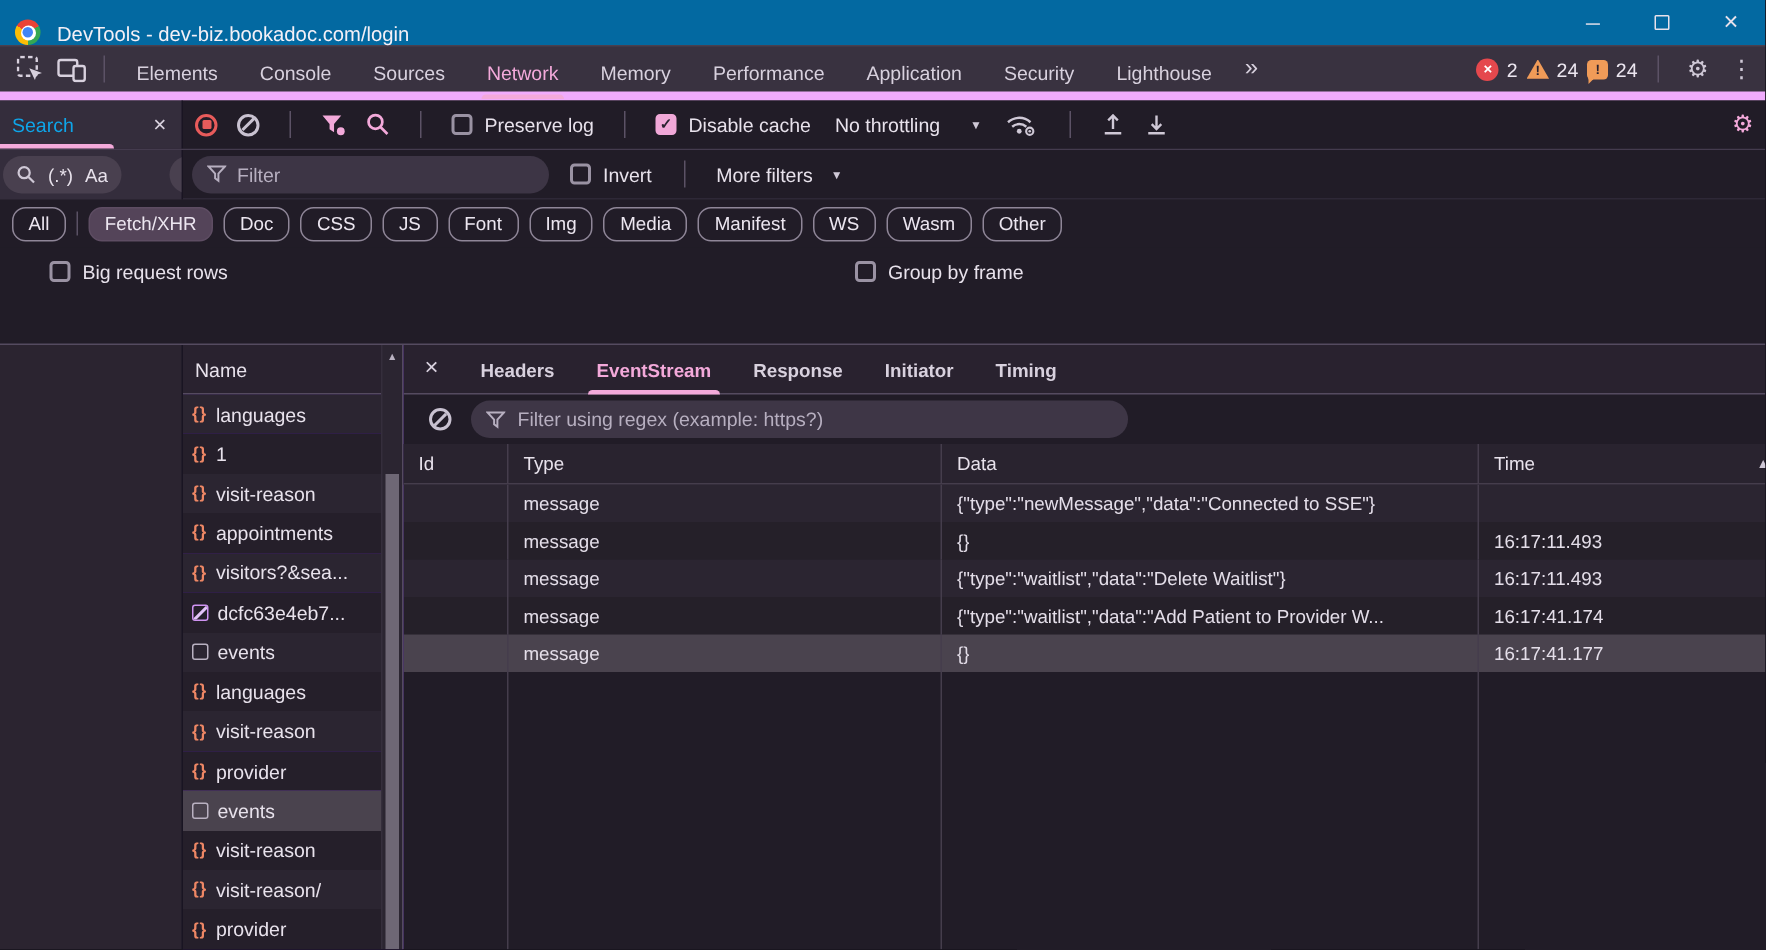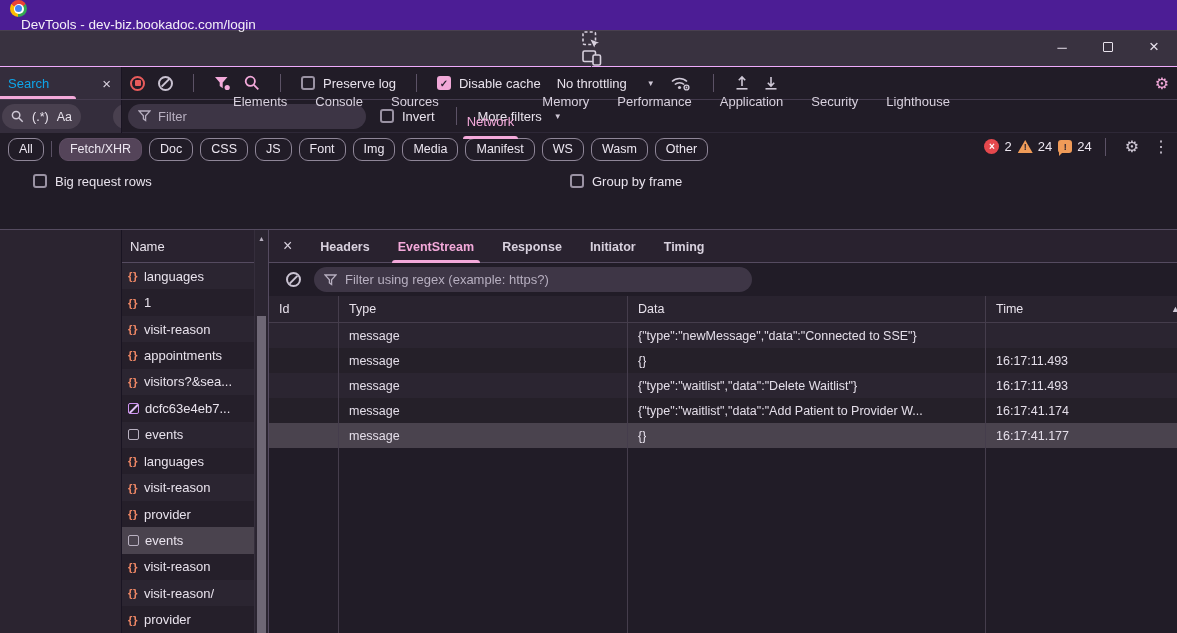--- a/index.html
+++ b/index.html
@@ -3,37 +3,37 @@
 <meta charset="utf-8">
 <style>
   * { box-sizing: border-box; margin: 0; padding: 0; }
   html,body { background:#14101a; }
   #app {
     position: relative; width: 1177px; height: 633px; overflow: hidden;
     font-family: "Liberation Sans", sans-serif; font-size: 13px;
     color: #e8e2ec; background:#211c27;
   }
   
-  .titlebar { height:30px; background:#4c1d95; display:flex; align-items:flex-start; padding-left:10px;flex-direction:column; }
+  .titlebar { height:30px; background:#0369a1; display:flex; align-items:flex-end; padding-left:10px; }
   .logo { width:17px; height:17px; border-radius:50%; position:relative; flex:0 0 auto;
     background: conic-gradient(from 60deg, #34a853 0 120deg, #fbbc05 120deg 240deg, #ea4335 240deg 360deg); }
   .logo::before { content:''; position:absolute; left:3.5px; top:3.5px; width:10px; height:10px; border-radius:50%; background:#fff; }
   .logo::after  { content:''; position:absolute; left:5px;  top:5px;  width:7px;  height:7px;  border-radius:50%; background:#4285f4; }
   .titlebar .ttl { margin-left:11px; font-size:13.5px; color:#f4f0f7; }
   .winctl { margin-left:auto; display:flex; height:30px; }
   .wbtn { width:46px; height:30px; display:flex; align-items:center; justify-content:center; color:#e8e2ec; font-size:13px; }
   .wbtn.max span { display:block; width:10px; height:10px; border:1.4px solid #e8e2ec; border-radius:1px; }
   .wbtn.close { font-size:17px; }
   
-  .tabbar { height:37px; background:#393240; border-top:1px solid #49404f; border-bottom:1px solid #f0abfc;
-    display:flex; align-items:center; padding-left:6px;flex-direction:column; }
+  .tabbar { height:37px; background:#393240; border-top:1px solid #49404f; border-bottom:6px solid #f0abfc;
+    display:flex; align-items:center; padding-left:6px; }
   .tb-ic { width:28px; height:26px; display:flex; align-items:center; justify-content:center; }
   .vsep { width:1px; height:18px; background:#5c5266; margin:0 7px; flex:0 0 auto; }
   .tab { position:relative; height:35px; display:flex; align-items:center; padding:0 14px; color:#d8d1de; cursor:default; }
-  .tab.active { color:#f3a9da;margin-top:20px; }
+  .tab.active { color:#f3a9da; }
   .tab.active::after { content:''; position:absolute; left:10px; right:10px; bottom:0; height:3px; border-radius:3px 3px 0 0; background:#f3a9da; }
   .moretabs { font-size:16px; color:#d8d1de; padding:0 8px; }
   .badges { margin-left:auto; display:flex; align-items:center; gap:6px; padding-right:6px; }
   .badge { display:flex; align-items:center; gap:5px; color:#ece6f0; }
   .b-err { width:15px; height:15px; border-radius:50%; background:#e5484d; color:#fff; font-size:10px; font-weight:bold;
     display:flex; align-items:center; justify-content:center; }
   .b-warn { width:15px; height:13px; background:#f09b58; clip-path:polygon(50% 0,100% 100%,0 100%);
     display:flex; align-items:flex-end; justify-content:center; color:#2a2230; font-size:9px; font-weight:bold; line-height:11px; }
   .b-iss { width:14px; height:13px; border-radius:3px; background:#f09b58; position:relative; color:#2a2230;
     font-size:9px; font-weight:bold; display:flex; align-items:center; justify-content:center; }

